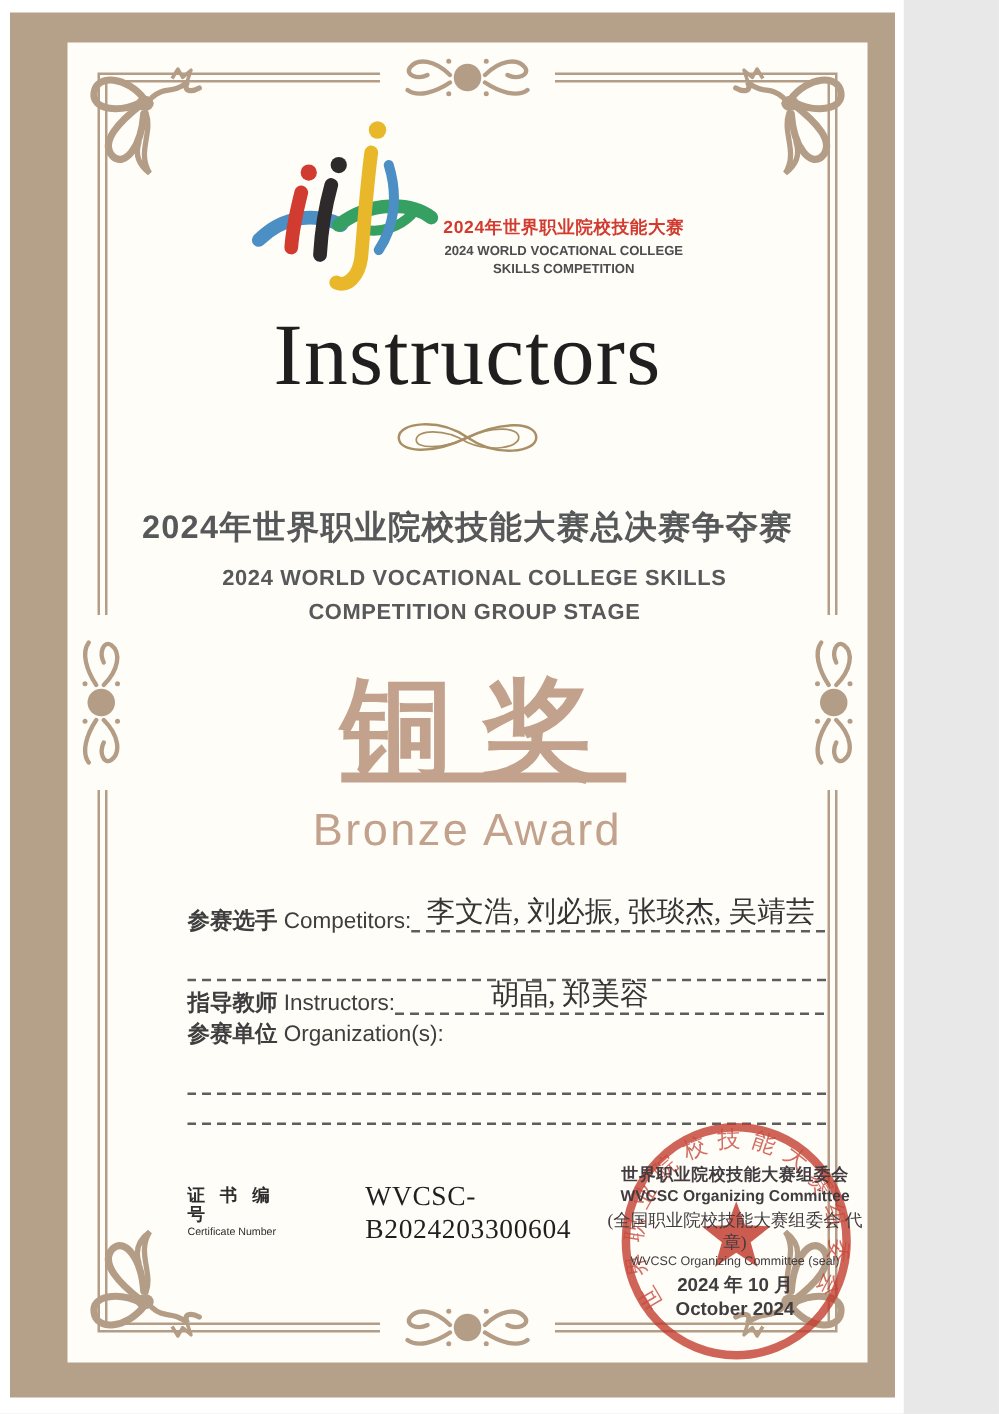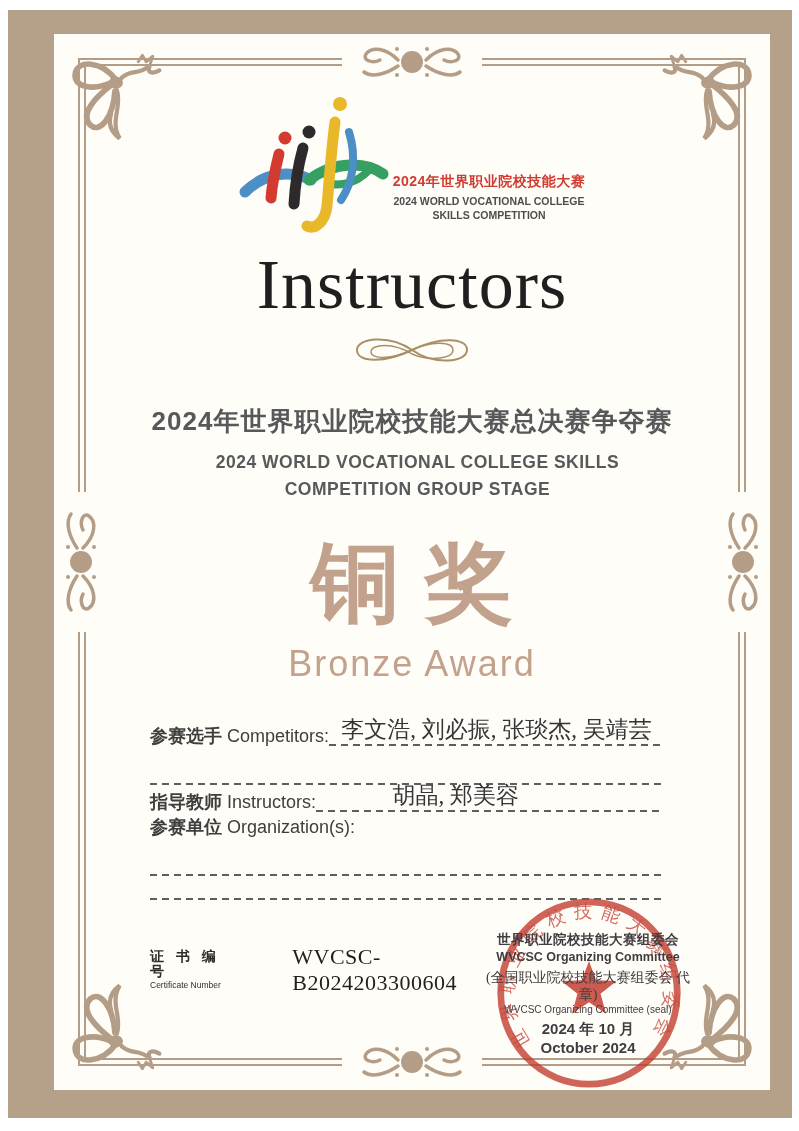--- a/index.html
+++ b/index.html
@@ -1,16 +1,16 @@
 <!DOCTYPE html>
 <html><head>
 <meta charset="utf-8">
 <style>
   html,body{margin:0;padding:0;background:#e8e8e8;}
-  .photo{position:relative;width:799px;height:1131px;background:#ffffff;overflow:hidden;
+  .photo{position:relative;width:723px;height:1131px;background:#ffffff;overflow:hidden;
          font-family:"Liberation Sans",sans-serif;}
   .mat{position:absolute;left:8px;top:10px;right:7px;bottom:13px;background:#b5a189;}
   .page{position:absolute;left:46px;top:24px;right:22px;bottom:28px;background:#fffdf8;}
 
   
   .frame{position:absolute;pointer-events:none;}
   .frame-outer{left:24px;top:24px;right:24px;bottom:24px;border:2px solid #b49d86;}
   .frame-inner{left:30px;top:30px;right:30px;bottom:30px;border:2px solid #b49d86;}
 
   .bow{position:absolute;width:104px;height:104px;}
@@ -39,21 +39,21 @@
 
   .cert-title{margin-top:8px;text-align:center;font-family:"Liberation Serif",serif;
               font-size:70px;line-height:1.05;color:#211e1f;letter-spacing:1px;}
   .flourish{display:block;margin:10px auto 0;width:170px;height:36px;}
 
   .event-cn{margin-top:36px;text-align:center;font-size:26px;font-weight:bold;color:#57585a;letter-spacing:1px;}
   .event-en{margin-top:10px;text-align:center;font-size:17.5px;font-weight:bold;color:#58595b;
             letter-spacing:.5px;line-height:1.55;padding-left:11px;}
 
   .award-cn{margin-top:36px;text-align:center;font-size:88px;font-weight:bold;color:#c3a28d;
-            letter-spacing:26px;text-indent:26px;line-height:1;}
+            letter-spacing:26px;text-indent:26px;line-height:1;text-decoration:underline;}
   .award-en{margin-top:16px;text-align:center;font-size:36px;color:#c3a28d;letter-spacing:2px;}
 
   
   .form{margin:30px 0 0 96px;width:514px;color:#3e3e3e;}
   .f-row{display:flex;align-items:flex-end;}
   .f-label{white-space:nowrap;font-size:18px;padding-bottom:1px;}
   .f-label .cn{font-weight:bold;}
   .f-label .en{font-weight:normal;}
   .f-line{flex:1;position:relative;height:34px;}
   .f-line::after{content:"";position:absolute;left:0;right:0;bottom:3px;height:2px;

